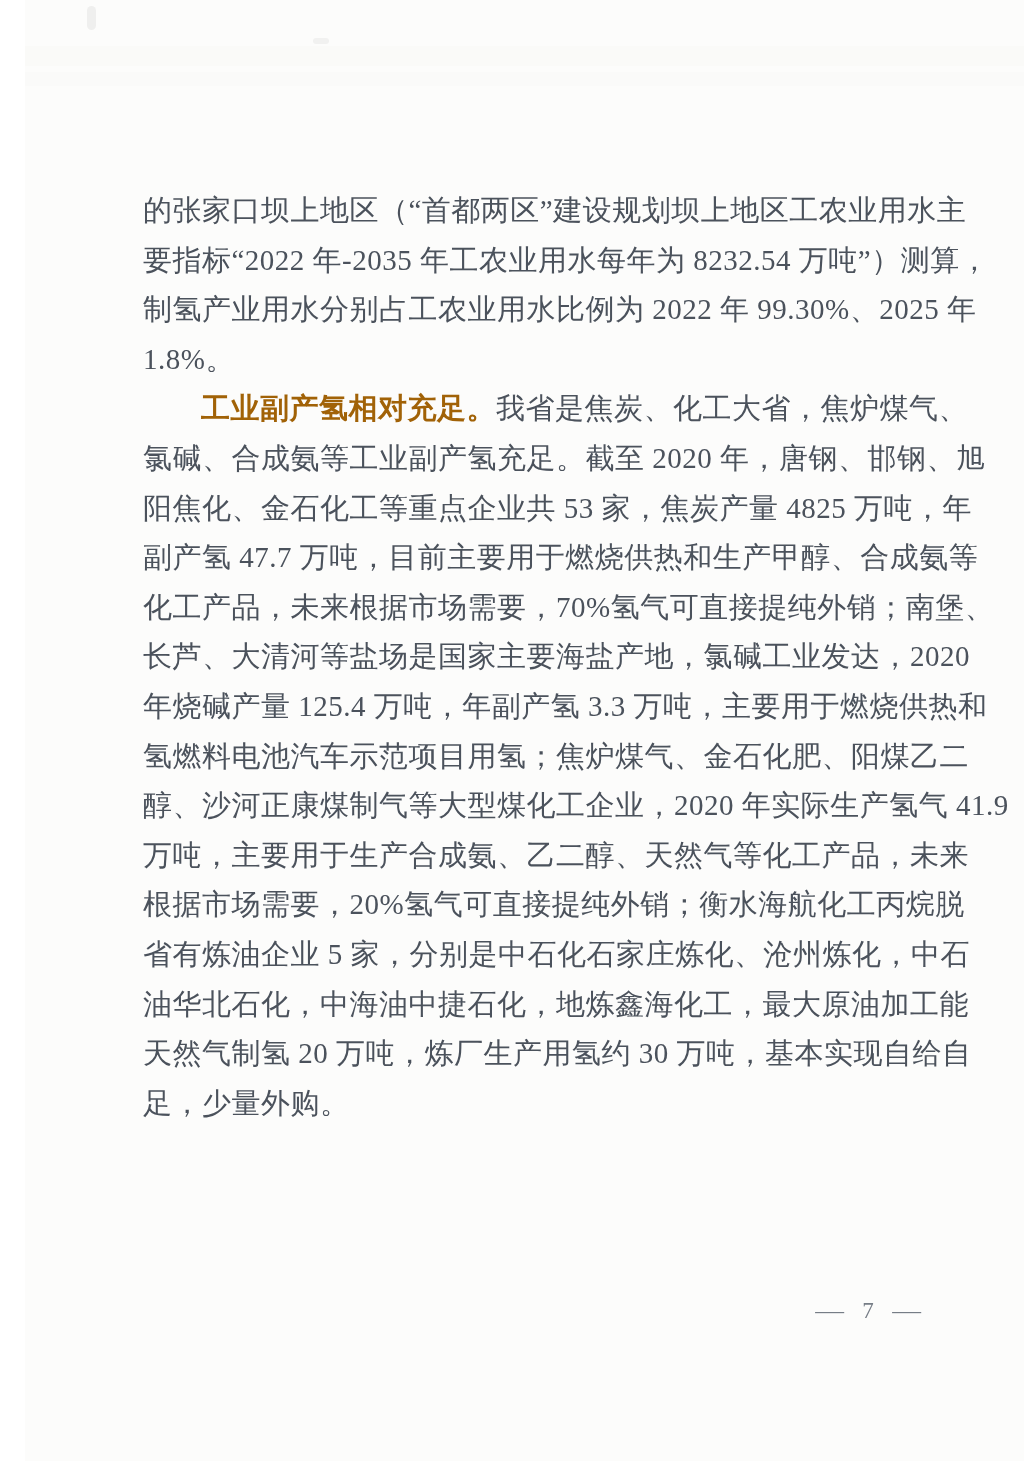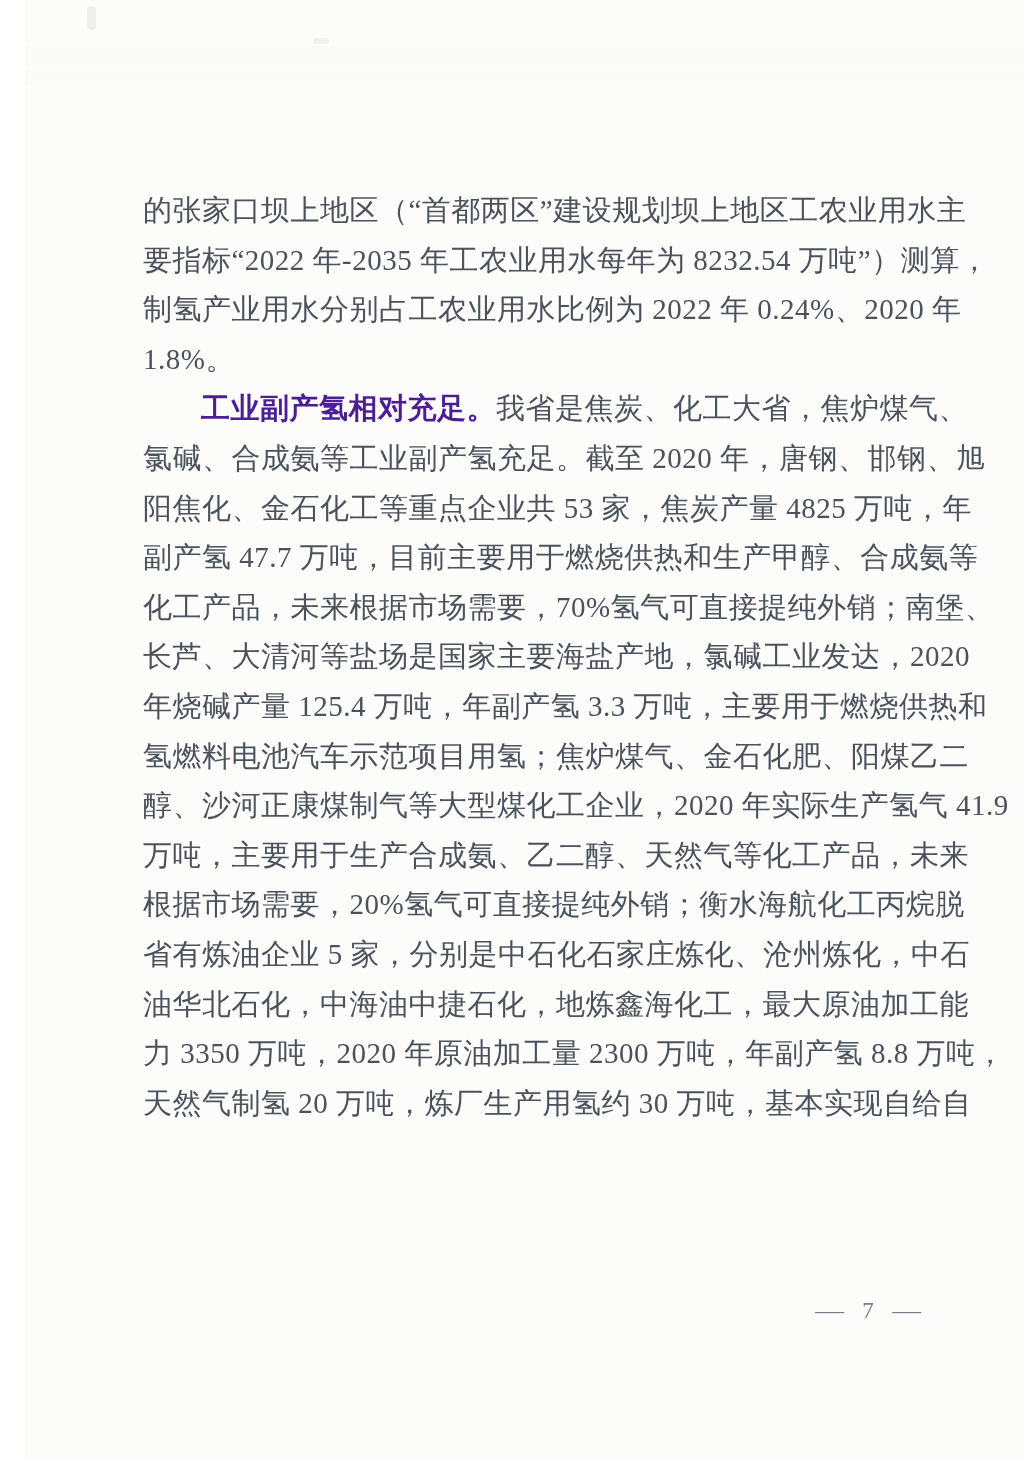--- a/index.html
+++ b/index.html
@@ -34,21 +34,21 @@
     letter-spacing: 0.5px;
   }
   .line {
     text-align: justify;
     text-align-last: justify;
     white-space: nowrap;      
     overflow: visible;
   }
   .line.para-end { text-align-last: left; }
   .line.para-start { text-indent: 2em; }
-  .lead { font-weight: 700; color: #4c1d95; }
+  .lead { font-weight: 700; color: #a16207; }
 
   .page-number {
     position: absolute;
     left: 793px;
     top: 1298px;
     width: 100px;
     display: flex;
     justify-content: space-between;
     align-items: center;
     font-size: 23px;
@@ -63,37 +63,37 @@
 <div class="page">
 
   <div class="artifact band1"></div>
   <div class="artifact band2"></div>
   <div class="artifact smudge1"></div>
   <div class="artifact smudge2"></div>
 
   <main class="text-block">
     <div class="line"><span>的张家口坝上地区（“首都两区”建设规划坝上地区工农业用水主</span></div>
     <div class="line"><span>要指标“2022 年-2035 年工农业用水每年为 8232.54 万吨”）测算，</span></div>
-    <div class="line"><span>制氢产业用水分别占工农业用水比例为 2022 年 0.24%、2020 年</span></div>
+    <div class="line"><span>制氢产业用水分别占工农业用水比例为 2022 年 99.30%、2025 年</span></div>
     <div class="line para-end"><span>1.8%。</span></div>
     <div class="line para-start"><b class="lead">工业副产氢相对充足。</b><span>我省是焦炭、化工大省，焦炉煤气、</span></div>
     <div class="line"><span>氯碱、合成氨等工业副产氢充足。截至 2020 年，唐钢、邯钢、旭</span></div>
     <div class="line"><span>阳焦化、金石化工等重点企业共 53 家，焦炭产量 4825 万吨，年</span></div>
     <div class="line"><span>副产氢 47.7 万吨，目前主要用于燃烧供热和生产甲醇、合成氨等</span></div>
     <div class="line"><span>化工产品，未来根据市场需要，70%氢气可直接提纯外销；南堡、</span></div>
     <div class="line"><span>长芦、大清河等盐场是国家主要海盐产地，氯碱工业发达，2020</span></div>
     <div class="line"><span>年烧碱产量 125.4 万吨，年副产氢 3.3 万吨，主要用于燃烧供热和</span></div>
     <div class="line"><span>氢燃料电池汽车示范项目用氢；焦炉煤气、金石化肥、阳煤乙二</span></div>
     <div class="line"><span>醇、沙河正康煤制气等大型煤化工企业，2020 年实际生产氢气 41.9</span></div>
     <div class="line"><span>万吨，主要用于生产合成氨、乙二醇、天然气等化工产品，未来</span></div>
     <div class="line"><span>根据市场需要，20%氢气可直接提纯外销；衡水海航化工丙烷脱</span></div>
     <div class="line"><span>省有炼油企业 5 家，分别是中石化石家庄炼化、沧州炼化，中石</span></div>
     <div class="line"><span>油华北石化，中海油中捷石化，地炼鑫海化工，最大原油加工能</span></div>
-    <div class="line"><span>力 3350 万吨，2020 年原油加工量 2300 万吨，年副产氢 8.8 万吨，</span></div>
     <div class="line"><span>天然气制氢 20 万吨，炼厂生产用氢约 30 万吨，基本实现自给自</span></div>
+    <div class="line para-end"><span>足，少量外购。</span></div>
   </main>
 
   <div class="page-number">
     <span class="dash">—</span>
     <span class="num">7</span>
     <span class="dash">—</span>
   </div>
 
 </div>
 

